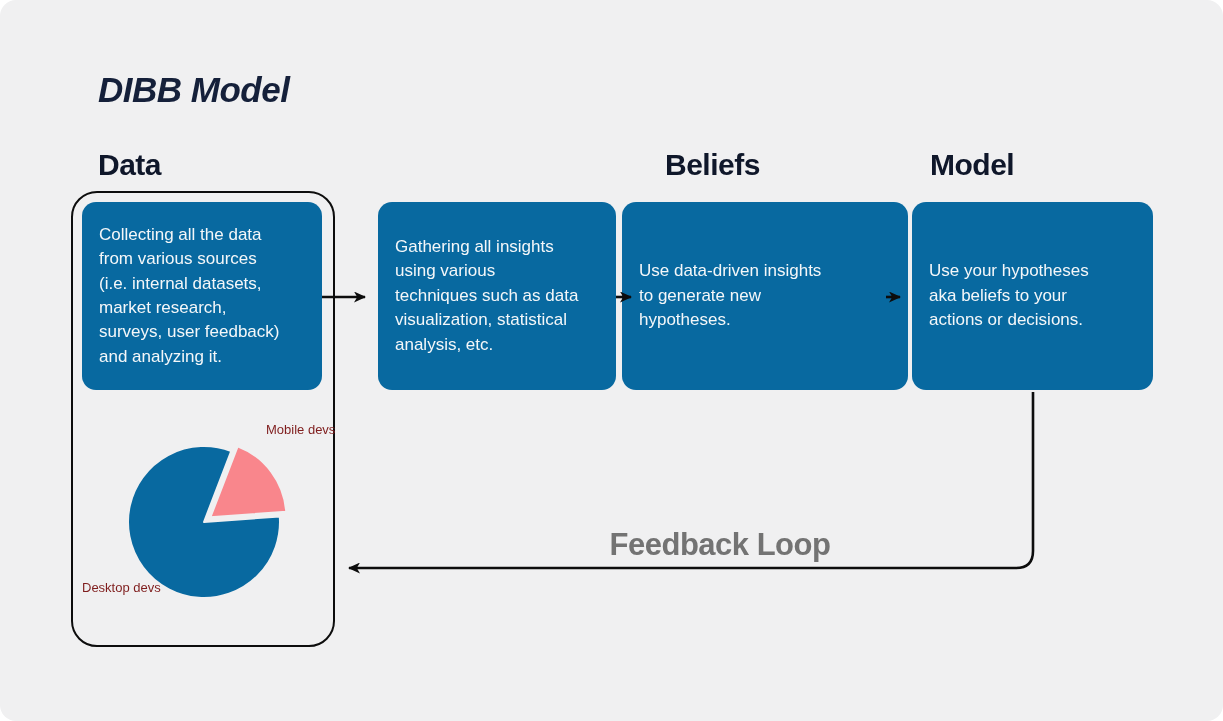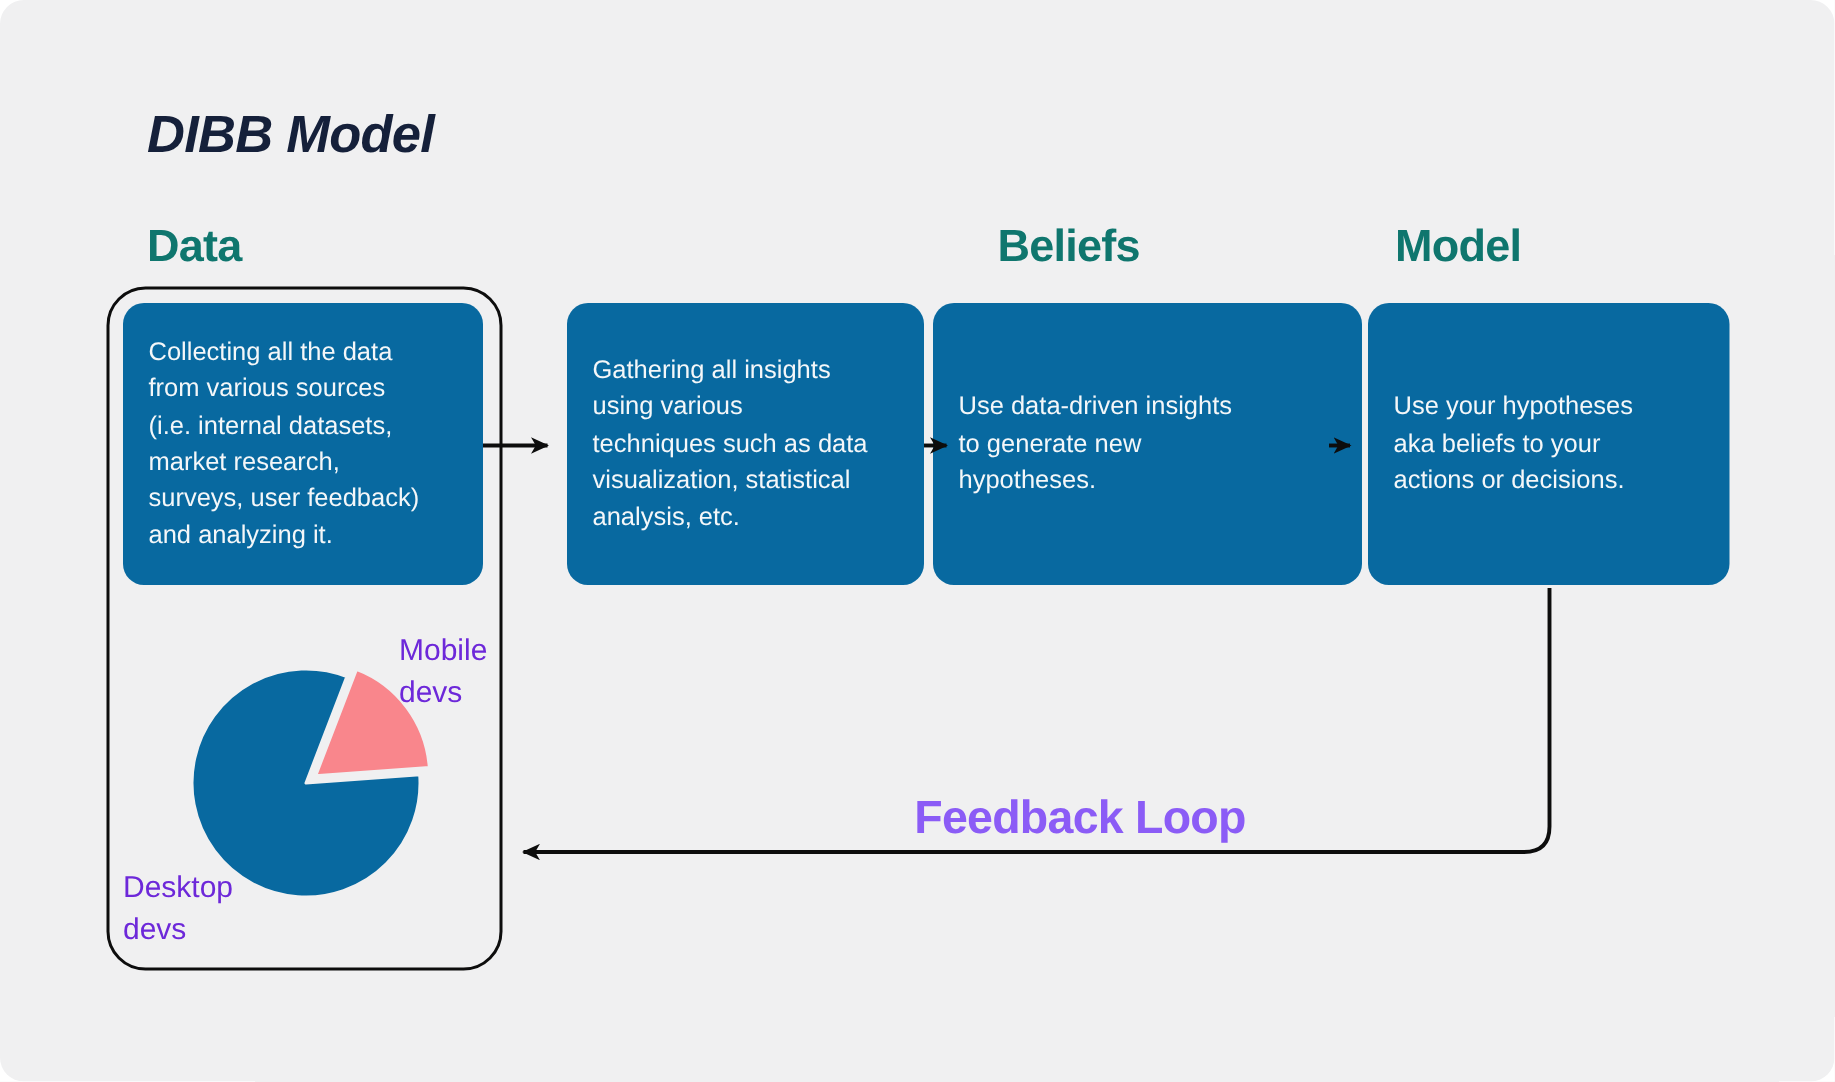--- a/index.html
+++ b/index.html
@@ -7,39 +7,39 @@
   .card{
     position:relative;width:1223px;height:721px;background:#F0F0F1;
     border-radius:16px;overflow:hidden;
   }
   .page-title{
     position:absolute;left:98px;top:70px;margin:0;
     font-size:35px;font-weight:800;letter-spacing:-0.5px;color:#15203A;font-style:italic;
   }
   .col-heading{
     position:absolute;top:148px;margin:0;
-    font-size:30px;font-weight:800;letter-spacing:-0.5px;color:#0f766e;
+    font-size:30px;font-weight:800;letter-spacing:-0.5px;color:#0f172a;
   }
   .box{
     position:absolute;top:202px;height:188px;background:#0869A0;border-radius:14px;
     display:flex;align-items:center;box-sizing:border-box;padding-left:17px;
   }
   .box p{margin:0;width:184px;font-size:17px;line-height:1.44;color:#F4F7F9;}
   .data-outline{
     position:absolute;left:71px;top:191px;width:264px;height:456px;
     border:2px solid #0D0D0D;border-radius:26px;box-sizing:border-box;background:transparent;
   }
   .overlay{position:absolute;left:0;top:0;width:1223px;height:721px;pointer-events:none;}
   .feedback-label{
     position:absolute;left:560px;top:527px;width:320px;margin:0;text-align:center;
-    font-size:31px;font-weight:800;letter-spacing:-0.5px;color:#8b5cf6;
+    font-size:31px;font-weight:800;letter-spacing:-0.5px;color:#737373;
   }
   .pie-svg{position:absolute;left:110px;top:428px;}
   .pie-label{
-    position:absolute;margin:0;font-size:20px;line-height:1.38;color:#6d28d9;
+    position:absolute;margin:0;font-size:13px;line-height:1.38;color:#7f1d1d;
   }
   .pie-label.mobile{left:266px;top:421px;width:72px;}
   .pie-label.desktop{left:82px;top:579px;width:92px;}
 </style>
 </head>
 <body>
 
 <div class="card">
 
   <h1 class="page-title">DIBB Model</h1>

